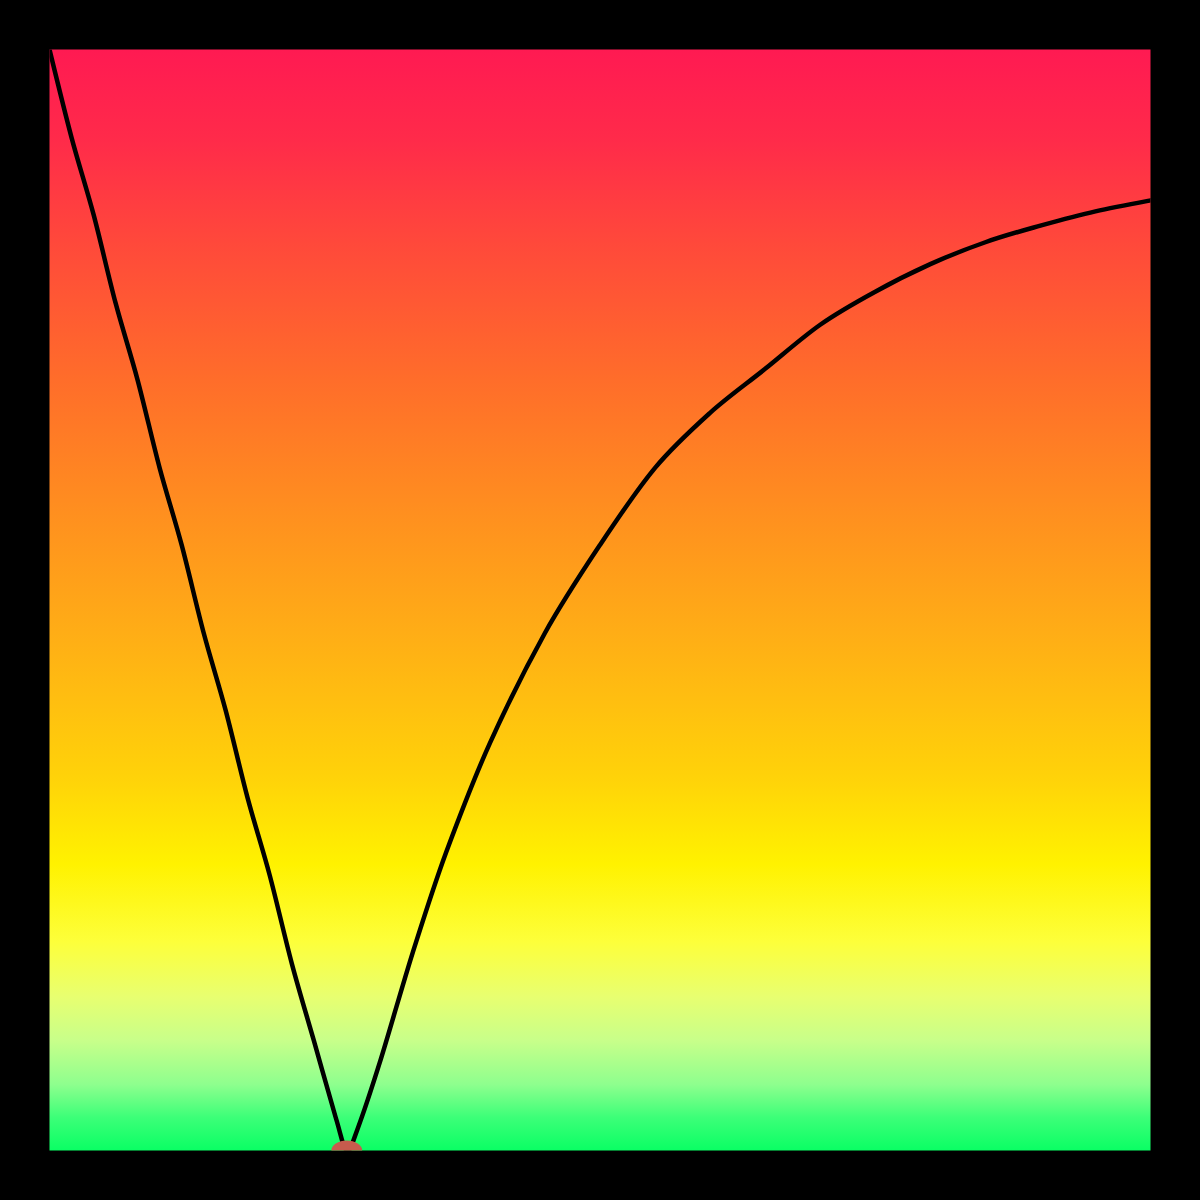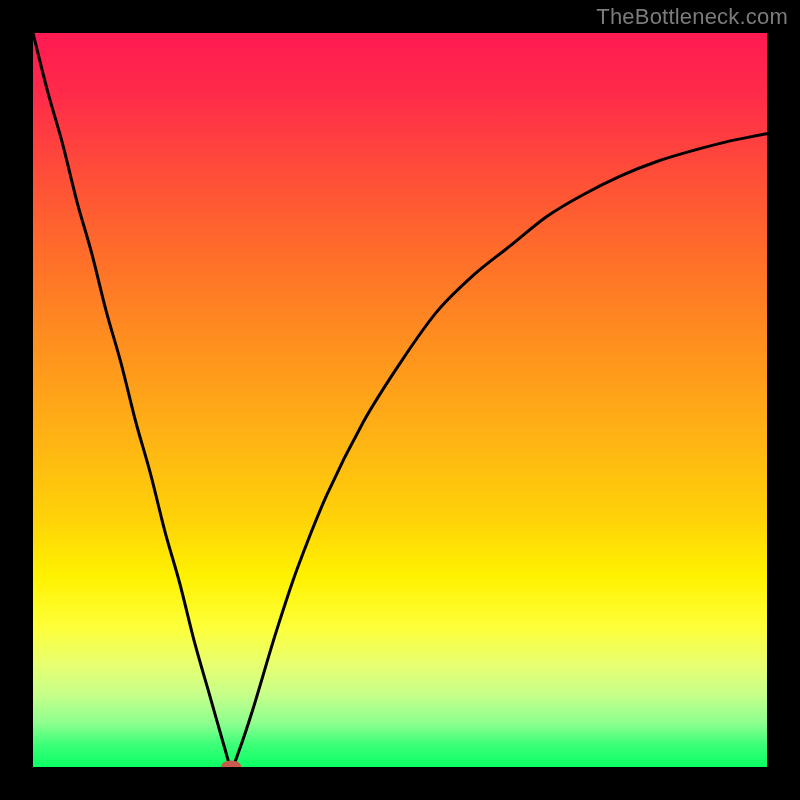--- a/index.html
+++ b/index.html
@@ -57,20 +57,19 @@
     left: 0;
     top: 0;
     width: 734px;
     height: 734px;
   }
 </style>
 </head>
 <body>
 
 <div class="frame">
-  <div class="watermark">TheBottleneck.com</div>
   <div class="plot-area">
     <svg class="curve-svg" viewBox="0 0 734 734">
       <path id="curve-path" fill="none" stroke="#000" stroke-width="3" stroke-linejoin="round" stroke-linecap="round" d="M0.0 0.0 C 2.3 9.4, 10.0 41.1, 14.7 58.7 C 19.4 76.3, 24.7 92.5, 29.4 110.1 C 34.1 127.7, 39.3 151.2, 44.0 168.8 C 48.7 186.4, 54.0 202.6, 58.7 220.2 C 63.4 237.8, 68.7 261.3, 73.4 278.9 C 78.1 296.5, 83.4 312.7, 88.1 330.3 C 92.8 347.9, 98.1 371.4, 102.8 389.0 C 107.5 406.6, 112.7 422.8, 117.4 440.4 C 122.1 458.0, 127.4 481.5, 132.1 499.1 C 136.8 516.7, 142.1 532.9, 146.8 550.5 C 151.5 568.1, 156.8 591.6, 161.5 609.2 C 166.2 626.8, 171.5 644.2, 176.2 660.6 C 180.9 677.0, 187.3 700.2, 190.8 712.0 C 194.4 723.7, 195.8 732.8, 198.2 734.0 C 200.5 735.2, 202.0 728.7, 205.5 719.3 C 209.0 709.9, 214.3 694.1, 220.2 675.3 C 226.1 656.5, 235.2 624.2, 242.2 601.9 C 249.3 579.6, 256.0 558.1, 264.2 535.8 C 272.5 513.5, 283.0 485.9, 293.6 462.4 C 304.2 438.9, 318.6 410.2, 330.3 389.0 C 342.0 367.9, 355.3 347.9, 367.0 330.3 C 378.7 312.7, 392.0 293.0, 403.7 278.9 C 415.4 264.8, 428.7 252.8, 440.4 242.2 C 452.1 231.7, 465.4 222.3, 477.1 212.9 C 488.8 203.5, 502.1 191.7, 513.8 183.5 C 525.5 175.3, 538.8 167.9, 550.5 161.5 C 562.2 155.0, 575.5 148.4, 587.2 143.1 C 598.9 137.8, 612.2 132.6, 623.9 128.5 C 635.6 124.3, 648.9 120.7, 660.6 117.4 C 672.3 114.2, 685.6 110.6, 697.3 107.9 C 709.0 105.2, 728.1 101.7, 734.0 100.6"></path>
       <ellipse id="marker-ellipse" cx="198.18" cy="734" rx="10.276" ry="6.606000000000001" fill="#c75b4d"></ellipse>
     </svg>
   </div>
 </div>
 
 </body></html>

